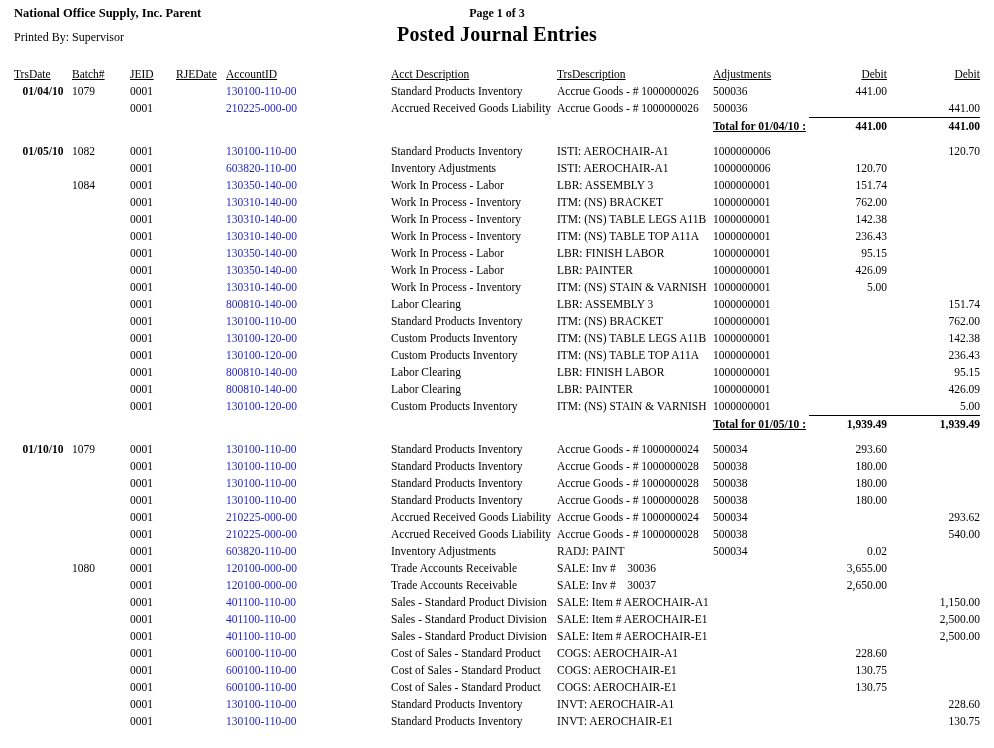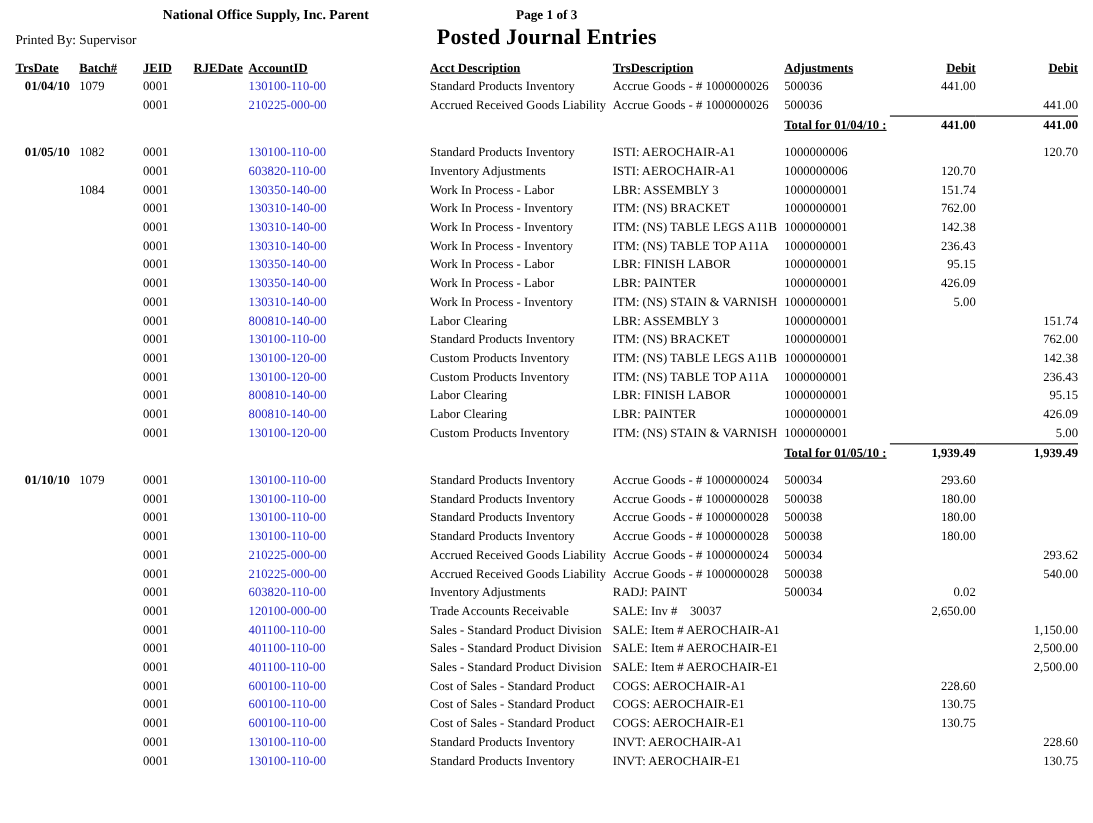--- a/index.html
+++ b/index.html
@@ -3,32 +3,32 @@
 <meta charset="utf-8">
 <style>
   * { box-sizing: border-box; margin: 0; padding: 0; }
   html, body { width: 994px; height: 748px; background: #ffffff; overflow: hidden; }
   body { font-family: "Liberation Serif", serif; color: #000; }
   .page { padding: 6px 14px 0 14px; }
 
   
   .report-header { display: grid; grid-template-columns: 1fr auto 1fr; align-items: baseline; }
   .hdr-left  { text-align: left;  font-size: 12px; white-space: pre; }
-  .hdr-center{ text-align: center; }
+  .hdr-center{ text-align: left; }
   .hdr-right { text-align: right; font-size: 12px; font-weight: bold; }
   .company-name { font-size: 12.5px; font-weight: bold; }
   .report-title { font-size: 20px; font-weight: bold; letter-spacing: 0.2px; }
-  .hdr-row2 { display: grid; grid-template-columns: 1fr auto 1fr; align-items: baseline; margin-top: 2px; margin-bottom: 8px; }
+  .hdr-row2 { display: grid; grid-template-columns: 1fr auto 1fr; align-items: baseline; margin-top: 2px; margin-bottom: 20px; }
   .printed-by { font-size: 12px; }
   .datetime-gap { display: inline-block; width: 22px; }
 
   
   table { width: 966px; border-collapse: collapse; table-layout: fixed; font-size: 11.5px; }
   th, td { padding: 0; vertical-align: top; line-height: 17px; white-space: pre; overflow: visible; text-align: left; }
-  thead th { font-weight: bold; }
+  thead th { font-weight: normal; }
   thead th span { text-decoration: underline; }
   th.num, td.col-debit, td.col-credit { text-align: right; }
   td.col-trsdate { font-weight: bold; text-align: center; }
   .account-link { color: var(--account-link, #2222cc); cursor: pointer; }
   tr.total-row td { font-weight: bold; }
   td.total-label { white-space: pre; text-decoration: underline; }
   td.total-amt { border-top: 1px solid #000; text-align: right; }
   tr.spacer td { height: 8px; line-height: 8px; }
 </style>
 </head>
@@ -388,20 +388,32 @@
           <td class="col-rjedate"></td>
           <td class="col-account"><span class="account-link">603820-110-00</span></td>
           <td class="col-acct_desc">Inventory Adjustments</td>
           <td class="col-trs_desc">RADJ: PAINT</td>
           <td class="col-trs_ref">500034</td>
           <td class="col-debit">0.02</td>
           <td class="col-credit"></td>
         </tr>
         <tr>
           <td class="col-trsdate"></td>
+          <td class="col-batch">1080</td>
+          <td class="col-jeid">0001</td>
+          <td class="col-rjedate"></td>
+          <td class="col-account"><span class="account-link">120100-000-00</span></td>
+          <td class="col-acct_desc">Trade Accounts Receivable</td>
+          <td class="col-trs_desc">SALE: Inv #    30036</td>
+          <td class="col-trs_ref"></td>
+          <td class="col-debit">3,655.00</td>
+          <td class="col-credit"></td>
+        </tr>
+        <tr>
+          <td class="col-trsdate"></td>
           <td class="col-batch"></td>
           <td class="col-jeid">0001</td>
           <td class="col-rjedate"></td>
           <td class="col-account"><span class="account-link">120100-000-00</span></td>
           <td class="col-acct_desc">Trade Accounts Receivable</td>
           <td class="col-trs_desc">SALE: Inv #    30037</td>
           <td class="col-trs_ref"></td>
           <td class="col-debit">2,650.00</td>
           <td class="col-credit"></td>
         </tr>

